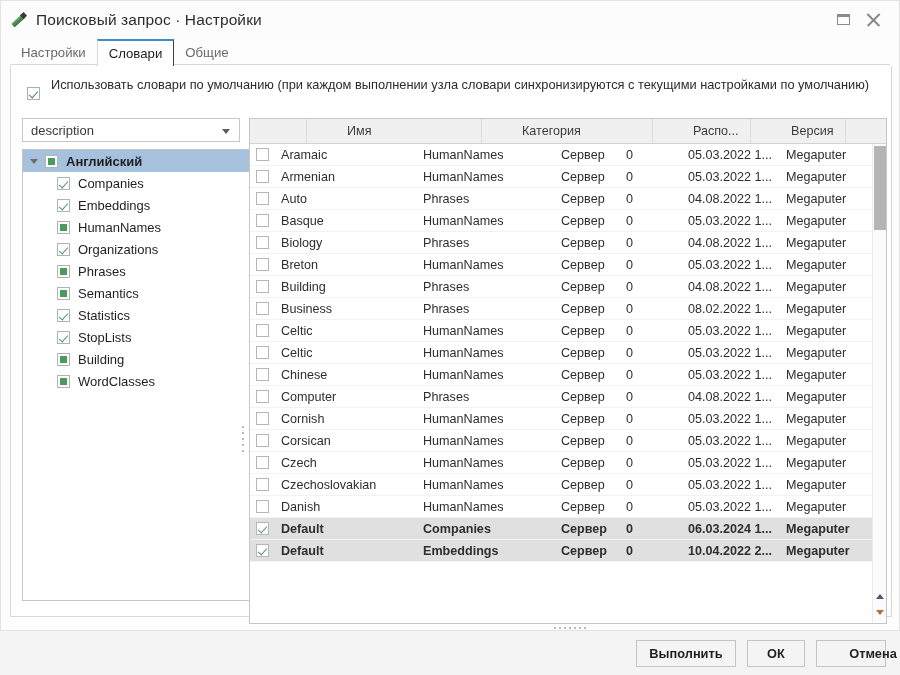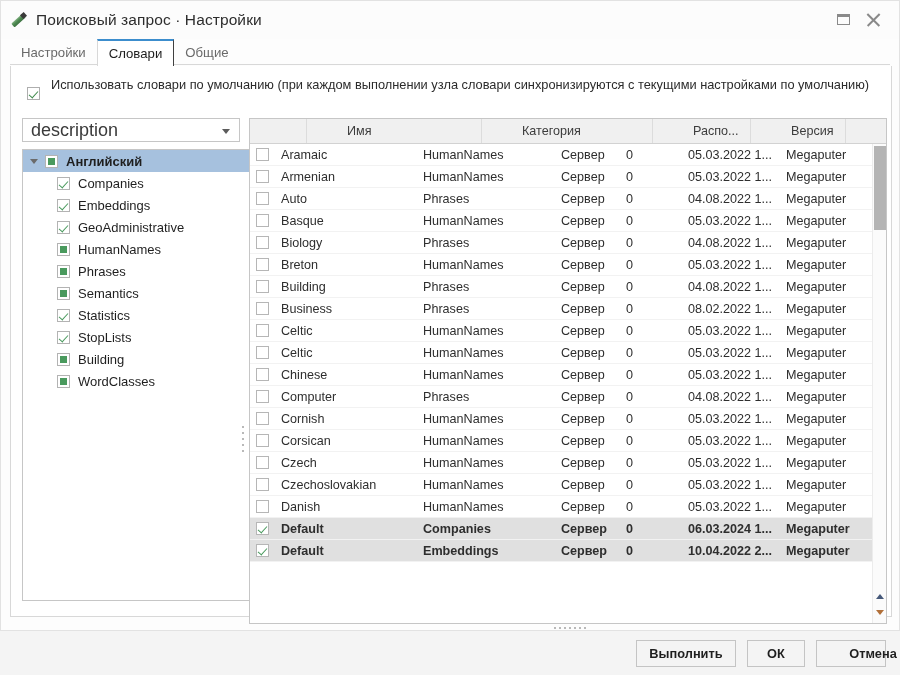--- a/index.html
+++ b/index.html
@@ -166,21 +166,21 @@
   #combo {
     position: absolute;
     left: 6px; top: 0;
     width: 218px; height: 24px;
     border: 1px solid #c6c6c6;
     background: #fff;
     display: flex; align-items: center;
     cursor: default;
   }
   #combo-value {
-    font-size: 18px; color: #3a3a3a;
+    font-size: 13px; color: #3a3a3a;
     margin-left: 8px;
   }
   #combo-arrow {
     position: absolute; right: 9px; top: 10px;
     width: 0; height: 0;
     border-left: 4.5px solid transparent;
     border-right: 4.5px solid transparent;
     border-top: 5px solid #5c5c5c;
   }
   #tree {
@@ -443,26 +443,26 @@
 
         <div class="tnode child">
           <span class="sq-check"></span>
           <span>Companies</span>
         </div>
         <div class="tnode child">
           <span class="sq-check"></span>
           <span>Embeddings</span>
         </div>
         <div class="tnode child">
-          <span class="sq-check"></span>
-          <span>GeoAdministrative</span>
-        </div>
-        <div class="tnode child">
           <span class="sq-green"></span>
           <span>HumanNames</span>
+        </div>
+        <div class="tnode child">
+          <span class="sq-check"></span>
+          <span>Organizations</span>
         </div>
         <div class="tnode child">
           <span class="sq-green"></span>
           <span>Phrases</span>
         </div>
         <div class="tnode child">
           <span class="sq-green"></span>
           <span>Semantics</span>
         </div>
         <div class="tnode child">

